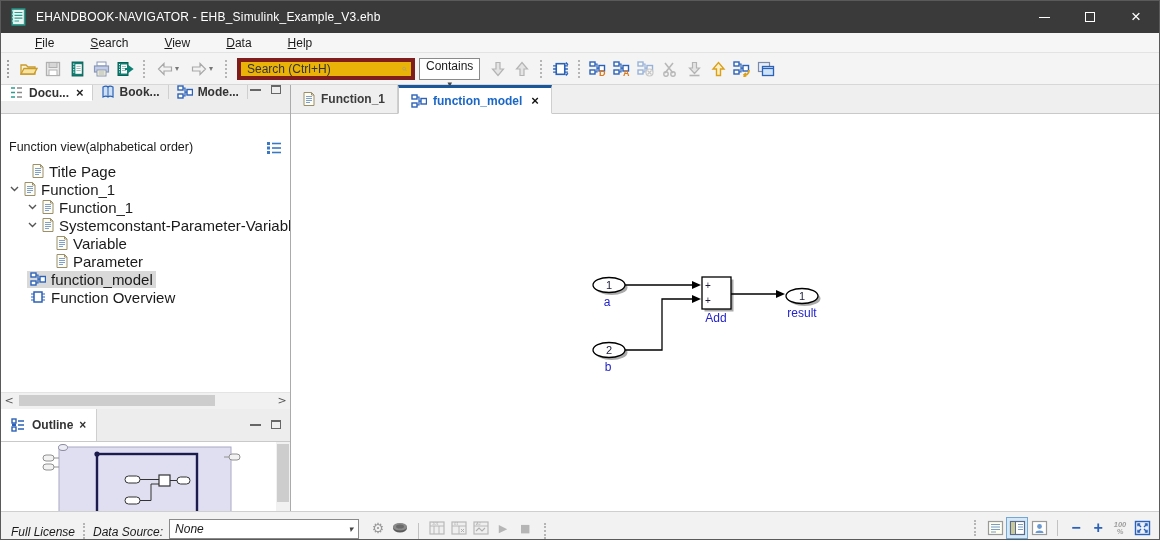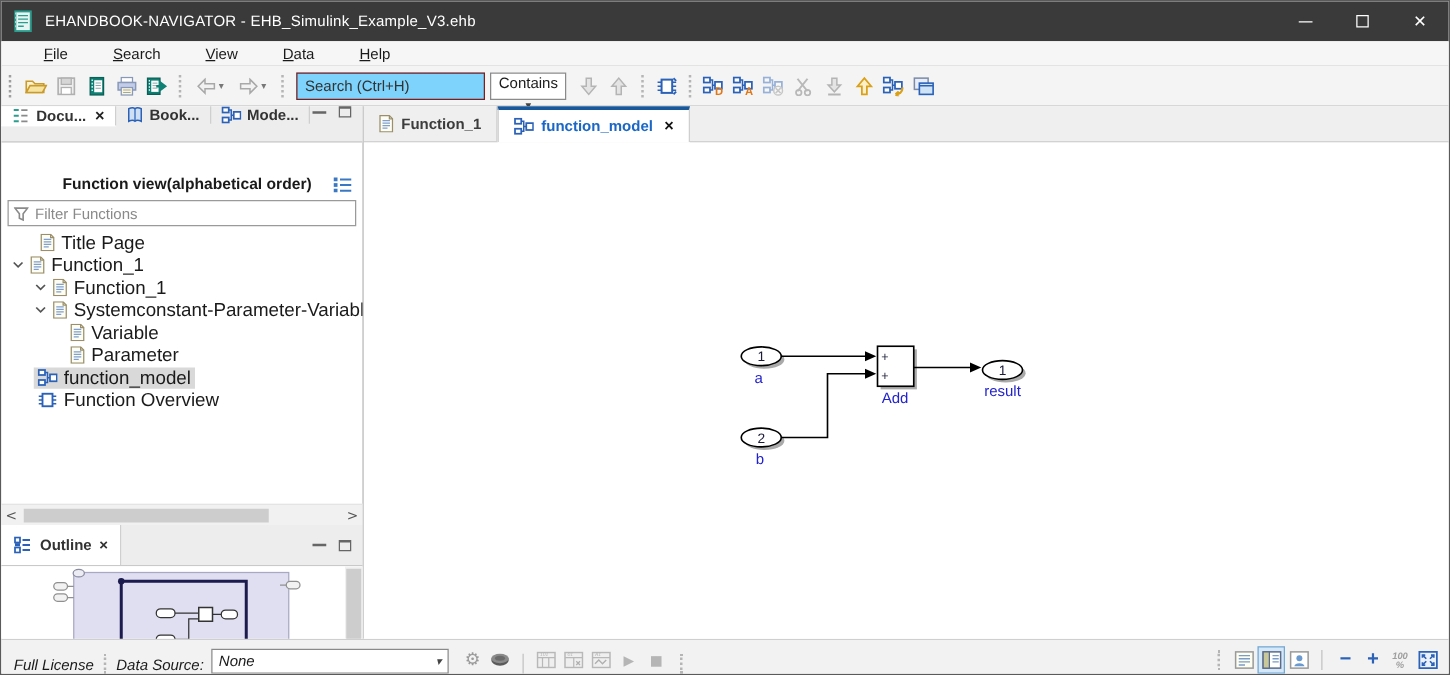--- a/index.html
+++ b/index.html
@@ -21,40 +21,40 @@
   .menu-item { padding:2px 8px; display:inline-block;margin-left:20px; }
   .menu-item::first-letter { text-decoration:underline; }
 
   
   .toolbar { height:32px; background:#f4f4f4; display:flex; align-items:center; padding:0 4px; flex:0 0 32px; border-bottom:1px solid #d7d7d7; }
   .grip { width:5px; height:18px; border-left:2px dotted #9f9f9f; margin:0 5px 0 2px; }
   .tsep { width:1px; height:18px; border-left:2px dotted #b5b5b5; margin:0 6px; }
   .tbtn { width:24px; height:24px; display:flex; align-items:center; justify-content:center; border-radius:2px; }
   .tbtn.withdrop { width:34px; }
   .drop-caret { font-size:8px; color:#777; margin-left:2px; }
-  .searchbox { width:151px; height:22px; border:1px solid #7f1d1d; background:#7dd3fc; display:flex; align-items:center; padding:0 4px 0 6px; margin:0 4px; }
+  .searchbox { width:178px; height:22px; border:4px solid #7f1d1d; background:#eab308; display:flex; align-items:center; padding:0 4px 0 6px; margin:0 4px; }
   .searchbox input { border:none; outline:none; flex:1; font-family:"Liberation Sans",sans-serif; font-size:12px; color:#222; background:transparent; }
   .searchbox input::placeholder { color:#333; opacity:1; }
   .combo { height:22px; border:1px solid #8a8a8a; background:#fff; display:flex; align-items:center; padding:0 6px; gap:6px;flex-direction:column; }
   .combo .caret { font-size:9px; color:#444; }
 
   
   .body { flex:1; display:flex; min-height:0; }
   .leftpanel { width:290px; flex:0 0 290px; border-right:1px solid #ababab; display:flex; flex-direction:column; background:#fff; }
 
   .panel-tabs { height:29px; flex:0 0 29px; background:#ededed; display:flex; align-items:flex-start; border-bottom:1px solid #c9c9c9; }
   .ptab { display:flex; align-items:center; gap:5px; padding:0 8px; border-right:1px solid #cfcfcf; font-weight:bold; color:#333; }
   .ptab.active { background:#fff; margin-bottom:-1px; border-bottom:1px solid #fff; }
   .ptab .x { font-weight:bold; color:#222; font-size:13px; margin-left:2px; }
   .panel-winbtns { margin-left:auto; display:flex; align-items:center; gap:10px; padding-right:9px; }
   .mini-glyph { width:11px; height:0; border-top:2px solid #666; display:block; }
   .maxi-glyph { width:10px; height:9px; border:1px solid #666; border-top:2px solid #666; display:block; }
 
   .view-header { height:44px; flex:0 0 44px; display:flex; align-items:flex-end; padding:0 8px 4px 8px; }
-  .view-header .t { font-weight:bold; font-size:12.5px;margin-left:41px; }
+  .view-header .t { font-weight:normal; font-size:12.5px; }
   .view-header .sp { flex:1; }
 
   .filterbox { height:21px; flex:0 0 21px; margin:2px 5px 0 5px; border:1px solid #9a9a9a; background:#fff; display:flex; align-items:center; padding:0 4px; gap:5px; }
   .filterbox input { border:none; outline:none; flex:1; font-family:"Liberation Sans",sans-serif; font-size:12px; background:transparent; }
   .filterbox input::placeholder { color:#8a8a8a; opacity:1; }
 
   .tree { flex:0 0 164px; padding-top:4px; overflow:hidden; }
   .tree-row { height:18px; display:flex; align-items:center; white-space:nowrap; }
   .tree-row .chev { width:14px; flex:0 0 14px; display:flex; align-items:center; justify-content:center; }
   .tree-row .rowc { display:flex; align-items:center; gap:5px; padding:0 3px; height:17px; }
@@ -337,26 +337,20 @@
         <svg width="16" height="13" viewBox="0 0 16 13">
           <rect x="1" y="1" width="3" height="3" fill="#3b78c3"></rect>
             <path d="M6,2.5 H15" stroke="#3b78c3" stroke-width="1.6"></path>
           <rect x="1" y="5.5" width="3" height="3" fill="#3b78c3"></rect>
             <path d="M6,7 H15" stroke="#3b78c3" stroke-width="1.6"></path>
           <rect x="1" y="10" width="3" height="3" fill="#3b78c3"></rect>
             <path d="M6,11.5 H15" stroke="#3b78c3" stroke-width="1.6"></path>
         </svg>
       </div>
 
-      <div class="filterbox">
-        <svg width="12" height="12" viewBox="0 0 12 12">
-          <path d="M1,1.5 H11 L7.5,6 V11 L4.5,9.5 V6 Z" fill="none" stroke="#8a8a8a" stroke-width="1.3"></path>
-        </svg>
-        <input type="text" placeholder="Filter Functions" style="">
-      </div>
 
       <div class="tree">
 
         <div class="tree-row" style="padding-left:28px">
           <span class="rowc">
             <svg width="12" height="14" viewBox="0 0 12 14">
                 <use href="#ic-doc"></use>
               </svg>
             <span>Title Page</span>
           </span>

